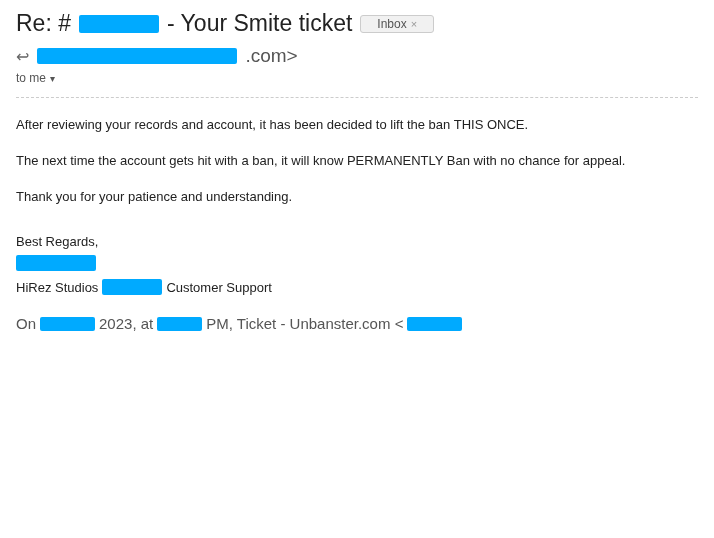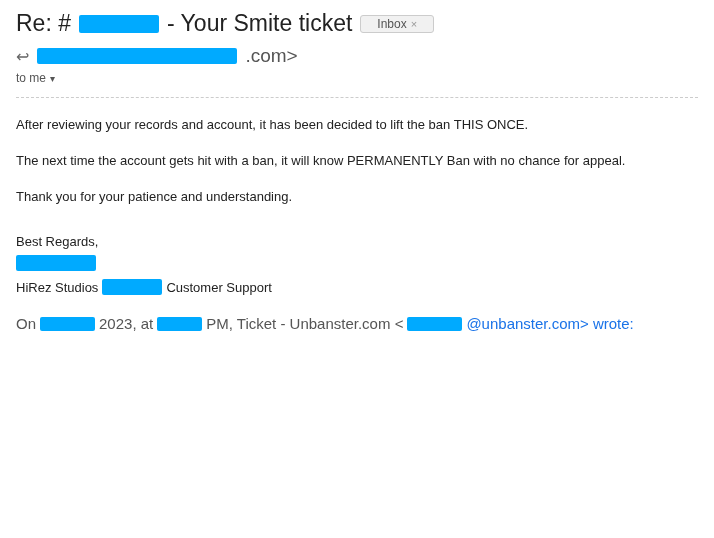--- a/index.html
+++ b/index.html
@@ -243,16 +243,15 @@
     </div>
   </div>
 
   <div class="footer-quote">
     <span>On</span>
     <span class="footer-redact-sm"></span>
     <span>2023, at</span>
     <span class="footer-redact-time"></span>
     <span>PM, Ticket - Unbanster.com &lt;</span>
     <span class="footer-redact-email"></span>
-    <a href="#" class="unbanster-link">@unbanster.com&gt; wrote:</a>
   </div>
 
 </div>
 
 </body></html>

